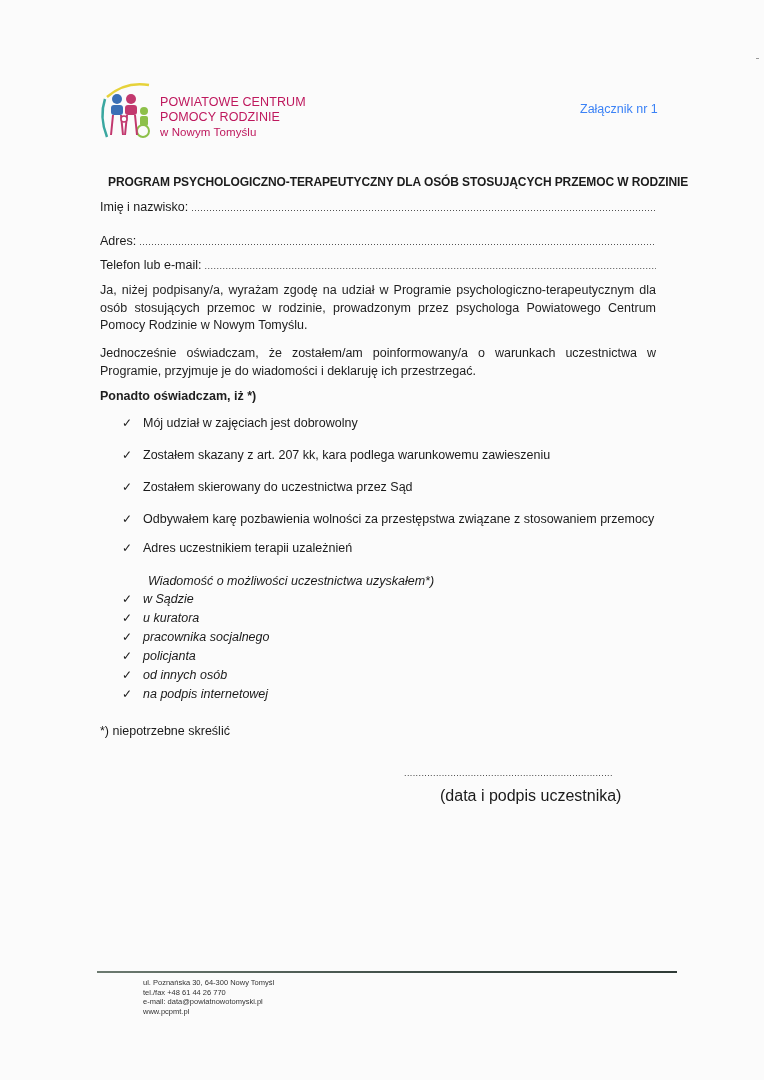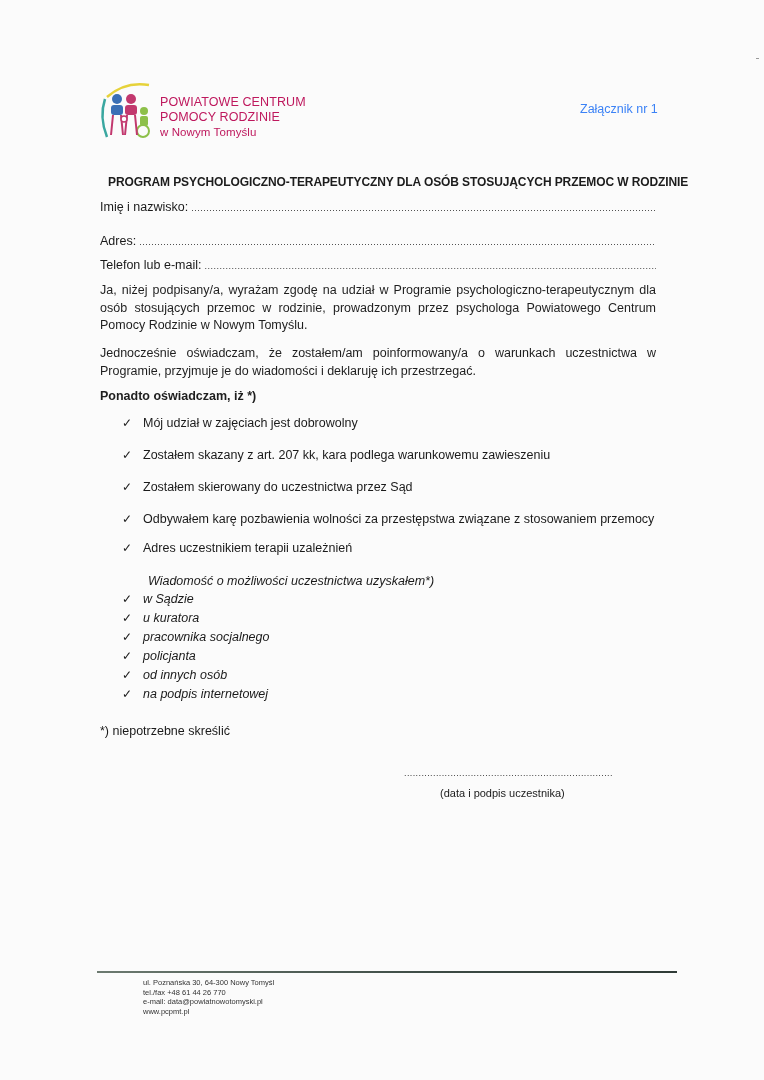--- a/index.html
+++ b/index.html
@@ -18,21 +18,21 @@
     .field .dots { flex: 1; overflow: hidden; margin-left: 3px; color: #333; font-size: 9px; line-height: 16px; letter-spacing: 0.5px; }
     .para { left: 100px; width: 556px; font-size: 12.5px; line-height: 17.5px; text-align: justify; color: #1e1e1e; }
     .bold { font-weight: bold; }
     .check-row { left: 122px; font-size: 12.5px; display: flex; align-items: center; white-space: nowrap; }
     .check-row .ck { width: 21px; font-size: 12px; color: #222; }
     .ital-head { left: 100px; top: 574px; font-size: 12.5px; font-weight: normal; font-style: italic; margin-left: 48px; }
     .ital-row { left: 122px; font-size: 12.5px; font-style: italic; display: flex; align-items: center; white-space: nowrap; }
     .ital-row .ck { width: 21px; font-size: 12px; font-style: normal; }
     .note { left: 100px; top: 724px; font-size: 12.5px; }
     .sig-dots { left: 404px; top: 768px; font-size: 9px; letter-spacing: 0.4px; color: #333; white-space: nowrap; }
-    .sig-label { left: 440px; top: 787px; font-size: 11px; }
+    .sig-label { left: 440px; top: 787px; font-size: 16px; }
     .footer-line { left: 97px; top: 971px; width: 580px; height: 2px; background: linear-gradient(90deg, #6c7a70, #3c4a44 60%, #2f3b36); }
     .footer { left: 98px; top: 978px; font-size: 7.5px; line-height: 9.5px; color: #333; margin-left: 45px; }
     .scan-mark { left: 756px; top: 58px; width: 3px; height: 1px; background: #999; }
   </style>
 </head>
 <body>
 
 <div class="abs logo">
   <svg width="60" height="62" viewBox="0 0 60 62">
     <path d="M10 18 Q28 2 52 6" stroke="#e6d23a" stroke-width="2.5" fill="none"></path>

